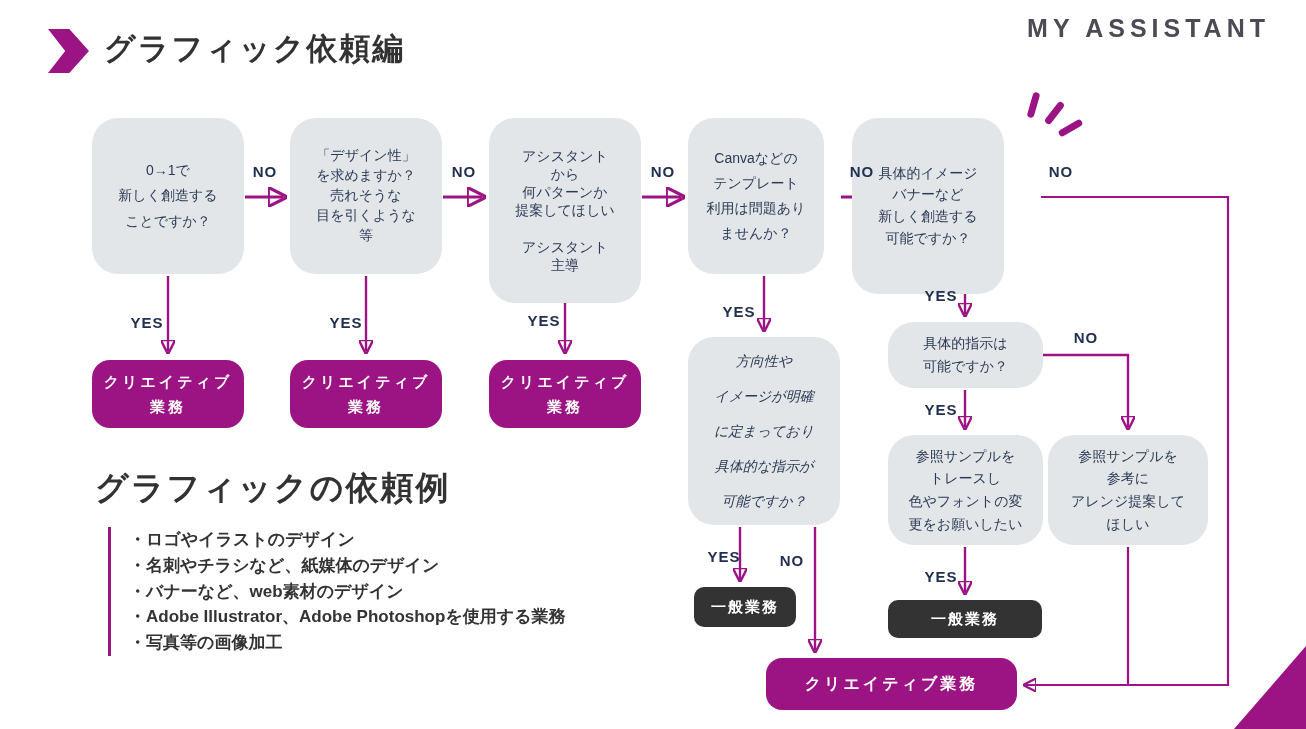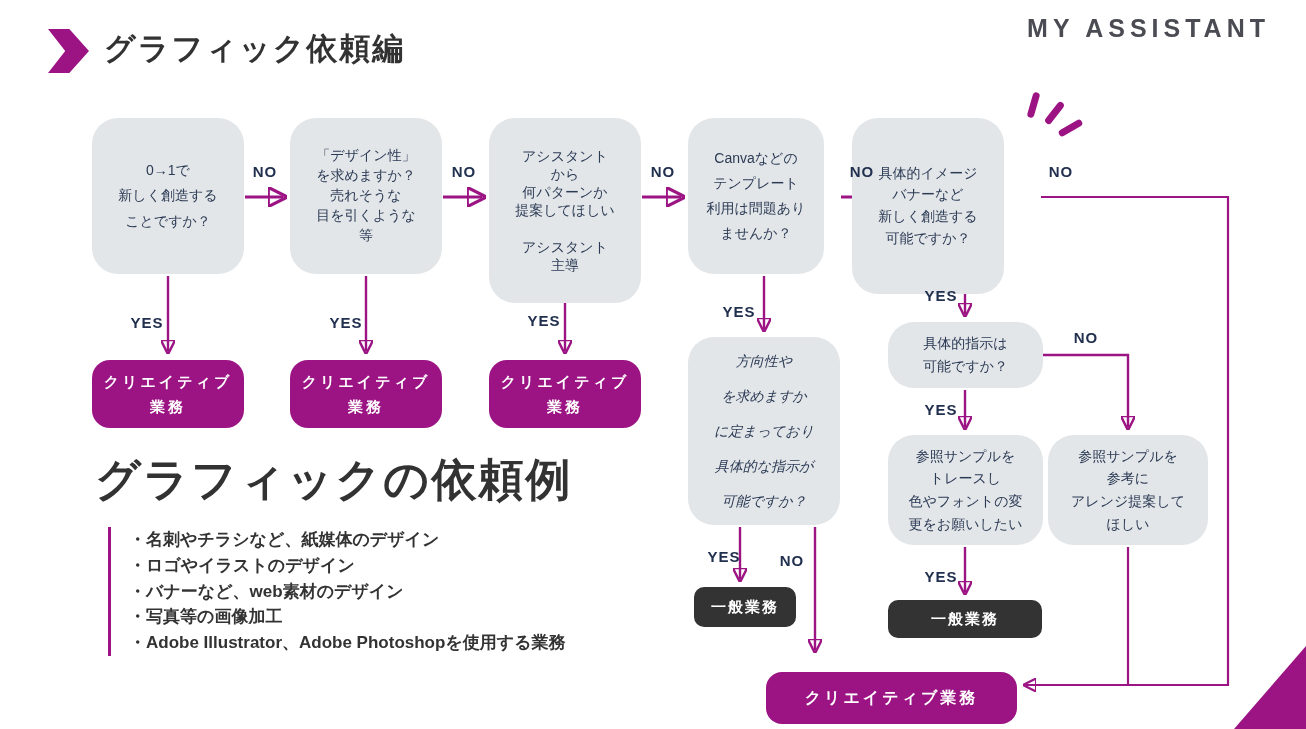--- a/index.html
+++ b/index.html
@@ -34,42 +34,42 @@
   .lh15 .line{line-height:1.55;}
   .lh25 .line{line-height:2.5;}
   .lh16 .line{line-height:1.62;}
 
   .creative{background:var(--accent);color:#ffffff;border-radius:18px;font-weight:700;
     font-size:15px;letter-spacing:3px;}
   .creative .line{line-height:1.7;}
   .general{position:absolute;display:flex;align-items:center;justify-content:center;
     background:var(--dark-box);color:#ffffff;border-radius:10px;font-size:15px;font-weight:700;letter-spacing:2px;}
   .creative-wide{position:absolute;display:flex;align-items:center;justify-content:center;
-    background:var(--accent);color:#ffffff;border-radius:16px;font-size:16px;font-weight:700;letter-spacing:3px;margin-top:14px;}
+    background:var(--accent);color:#ffffff;border-radius:16px;font-size:16px;font-weight:700;letter-spacing:3px;}
 
   
   .yn{position:absolute;transform:translate(-50%,-50%);font-size:15px;font-weight:600;
     color:var(--navy);letter-spacing:1px;}
 
   
   #arrows{position:absolute;left:0;top:0;width:1306px;height:729px;pointer-events:none;}
   #arrows path{fill:none;stroke:var(--accent);}
   #arrows .thick{stroke-width:3.2;}
   #arrows .mid{stroke-width:2.4;}
   #arrows .plain{stroke-width:2.2;}
   .arrow-head{fill:var(--accent);}
 
   
   .mark{position:absolute;width:7px;height:26px;border-radius:4px;background:var(--accent);}
   .mark1{left:1030px;top:92px;transform:rotate(16deg);}
   .mark2{left:1051px;top:100px;transform:rotate(38deg);}
   .mark3{left:1067px;top:115px;transform:rotate(60deg);}
 
   
-  .examples-heading{position:absolute;left:95px;top:450px;font-size:45px;font-weight:800;
+  .examples-heading{position:absolute;left:95px;top:466px;font-size:33px;font-weight:800;
     color:var(--title-text);letter-spacing:2px;}
   .examples-list{position:absolute;left:108px;top:527px;border-left:3px solid var(--accent);
     padding-left:18px;color:#333333;font-size:17px;font-weight:600;}
   .examples-list .item{line-height:1.52;}
 
   
   .corner-triangle{position:absolute;left:1234px;top:646px;width:72px;height:83px;
     background:var(--accent);clip-path:polygon(100% 0,100% 100%,0 100%);}
 </style>
 </head>
@@ -164,21 +164,21 @@
       <div class="line">クリエイティブ</div>
       <div class="line">業務</div>
     </div>
   <div class="node creative" style="left:489px;top:360px;width:152px;height:68px;">
       <div class="line">クリエイティブ</div>
       <div class="line">業務</div>
     </div>
 
   <div class="node gray lh25" style="left:688px;top:337px;width:152px;height:188px;font-style:italic;">
       <div class="line">方向性や</div>
-      <div class="line">を求めますか</div>
+      <div class="line">イメージが明確</div>
       <div class="line">に定まっており</div>
       <div class="line">具体的な指示が</div>
       <div class="line">可能ですか？</div>
     </div>
   <div class="node gray lh16" style="left:888px;top:322px;width:155px;height:66px;justify-content:center;">
       <div class="line">具体的指示は</div>
       <div class="line">可能ですか？</div>
     </div>
   <div class="node gray lh16" style="left:888px;top:435px;width:155px;height:110px;">
       <div class="line">参照サンプルを</div>
@@ -209,22 +209,22 @@
   <span class="yn" style="left:739px;top:311px;">YES</span>
   <span class="yn" style="left:941px;top:295px;">YES</span>
   <span class="yn" style="left:1086px;top:337px;">NO</span>
   <span class="yn" style="left:941px;top:409px;">YES</span>
   <span class="yn" style="left:941px;top:576px;">YES</span>
   <span class="yn" style="left:724px;top:556px;">YES</span>
   <span class="yn" style="left:792px;top:560px;">NO</span>
 
   <div class="examples-heading">グラフィックの依頼例</div>
   <div class="examples-list">
+    <div class="item">・ロゴやイラストのデザイン</div>
     <div class="item">・名刺やチラシなど、紙媒体のデザイン</div>
-    <div class="item">・ロゴやイラストのデザイン</div>
     <div class="item">・バナーなど、web素材のデザイン</div>
+    <div class="item">・Adobe Illustrator、Adobe Photoshopを使用する業務</div>
     <div class="item">・写真等の画像加工</div>
-    <div class="item">・Adobe Illustrator、Adobe Photoshopを使用する業務</div>
   </div>
 
   <div class="corner-triangle"></div>
 
 </div>
 
 </body></html>

